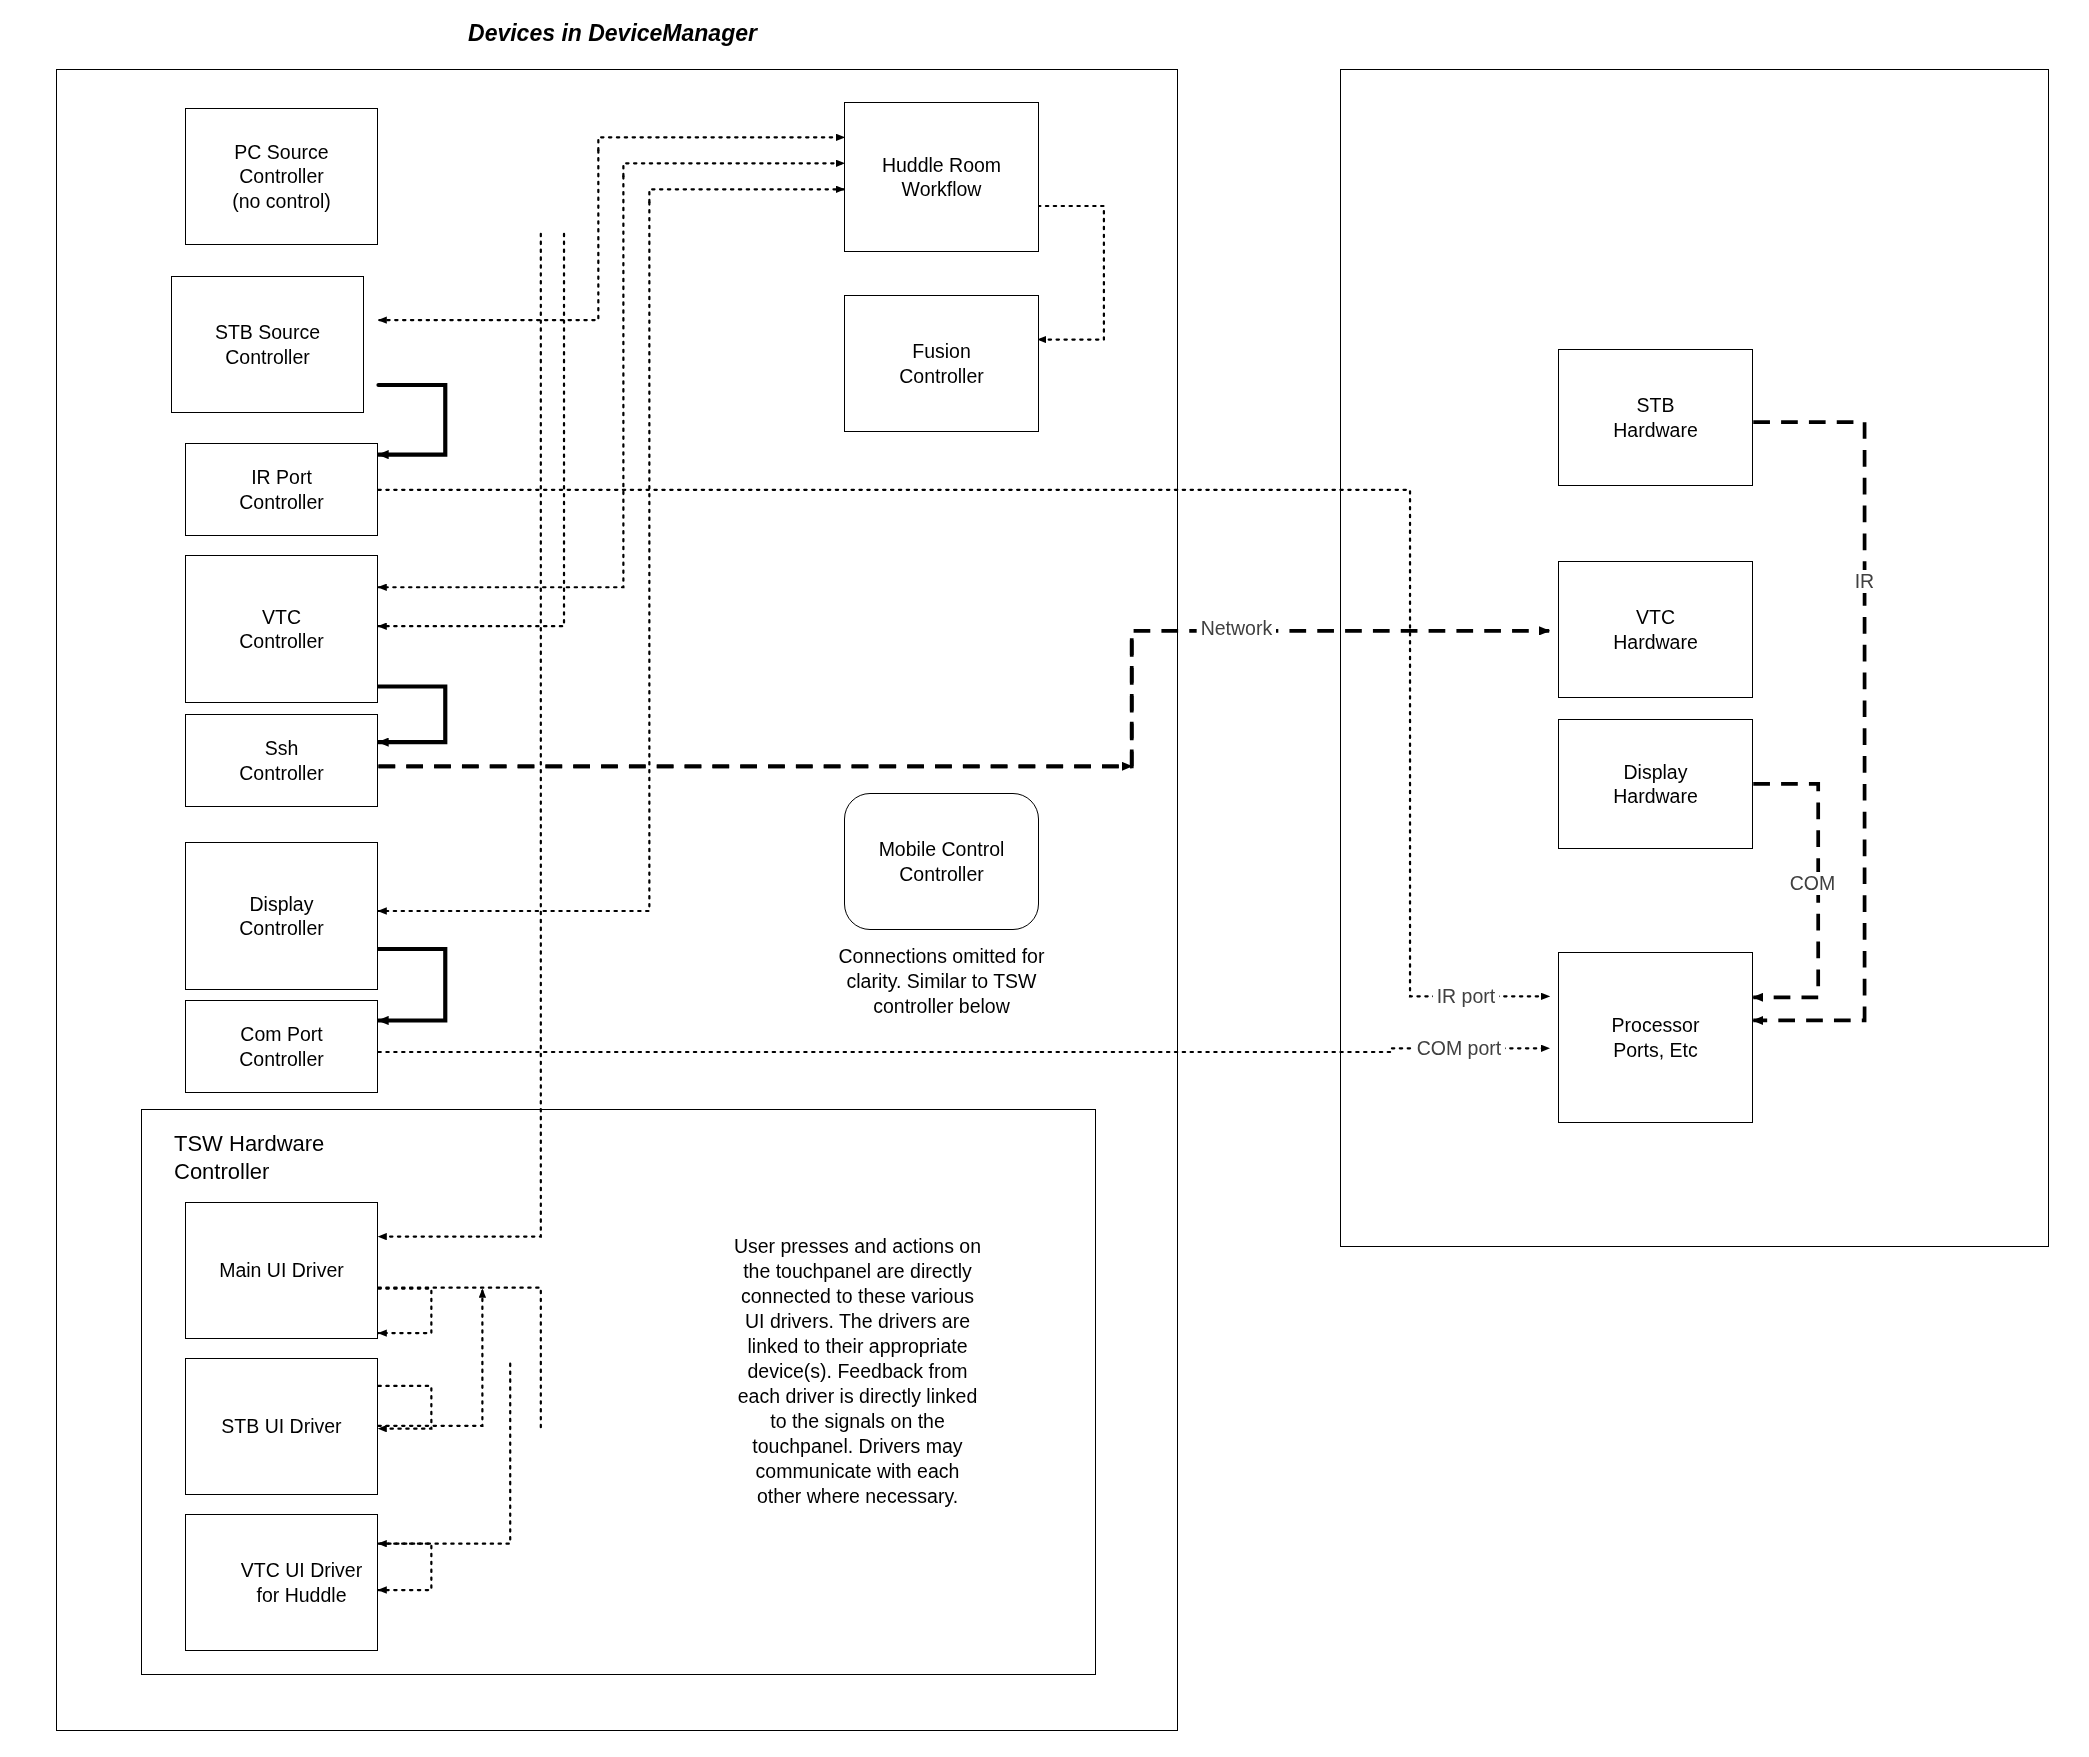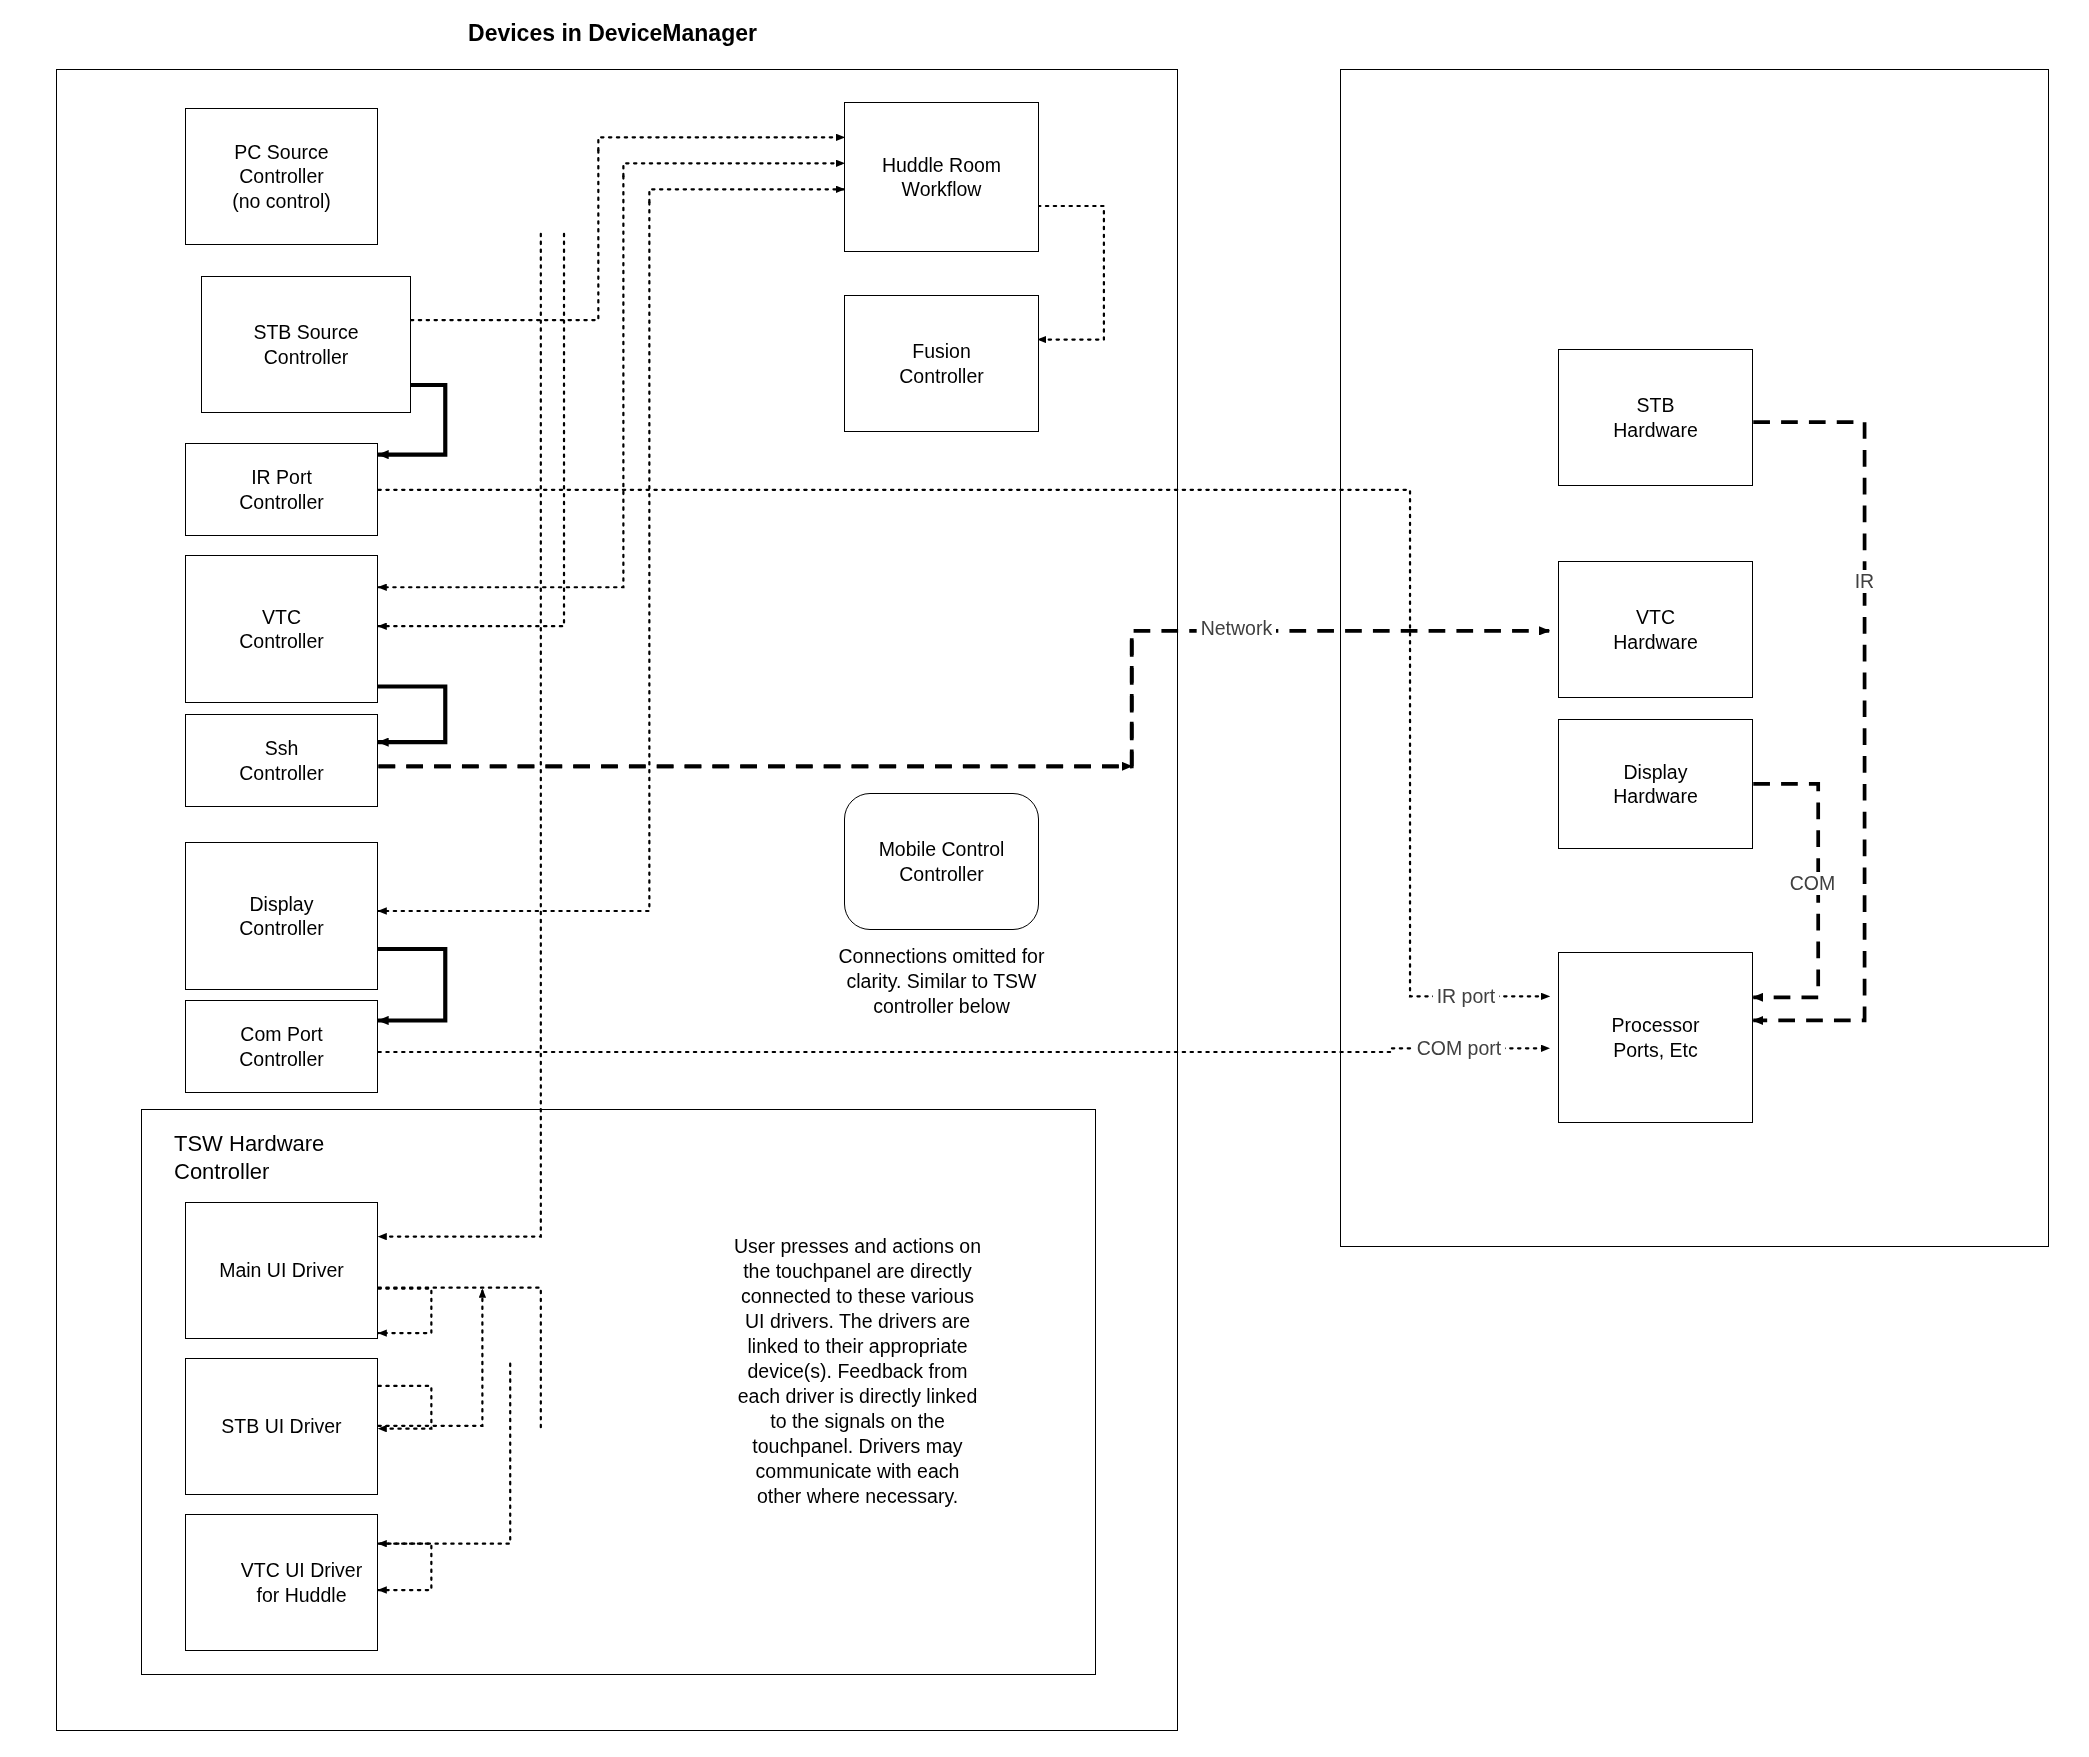--- a/index.html
+++ b/index.html
@@ -86,21 +86,21 @@
     width: 2090px;
     height: 1758px;
     pointer-events: none;
   }
 </style>
 </head>
 <body>
 
 <div id="canvas">
 
-  <div class="panel-title" style="left:56px; top:20.4px; width:1113px;">Devices in DeviceManager</div>
+  <div class="panel-title" style="left:56px; top:20.4px; width:1113px;font-style:italic;">Devices in DeviceManager</div>
 
   <div class="outer-box" style="left:56px; top:69px; width:1122px; height:1662px;"></div>
   <div class="outer-box" style="left:1340px; top:69px; width:709px; height:1178px;"></div>
 
   <svg class="wires" viewBox="0 0 2253 1895">
     <defs>
       <marker id="arrow" markerWidth="10" markerHeight="8" refX="9" refY="4" orient="auto" markerUnits="userSpaceOnUse">
         <path d="M0,0 L10,4 L0,8 z" fill="#000"></path>
       </marker>
       <marker id="arrowd" markerWidth="12" markerHeight="10" refX="11" refY="5" orient="auto" markerUnits="userSpaceOnUse">
@@ -157,21 +157,21 @@
 
       <path d="M1890,455 L2010,455 L2010,1100 L1890,1100" marker-end="url(#arrowd)"></path>
 
       <path d="M1890,845 L1960,845 L1960,1075 L1890,1075" marker-end="url(#arrowd)"></path>
     </g>
   </svg>
 
   <div class="node" style="left:185px; top:108px; width:193px; height:137px;">PC Source
 Controller
 (no control)</div>
-  <div class="node" style="left:201px; top:276px; width:210px; height:137px;">STB Source
+  <div class="node" style="left:171px; top:276px; width:193px; height:137px;">STB Source
 Controller</div>
   <div class="node" style="left:185px; top:443px; width:193px; height:93px;">IR Port
 Controller</div>
   <div class="node" style="left:185px; top:555px; width:193px; height:148px;">VTC
 Controller</div>
   <div class="node" style="left:185px; top:714px; width:193px; height:93px;">Ssh
 Controller</div>
   <div class="node" style="left:185px; top:842px; width:193px; height:148px;">Display
 Controller</div>
   <div class="node" style="left:185px; top:1000px; width:193px; height:93px;">Com Port

